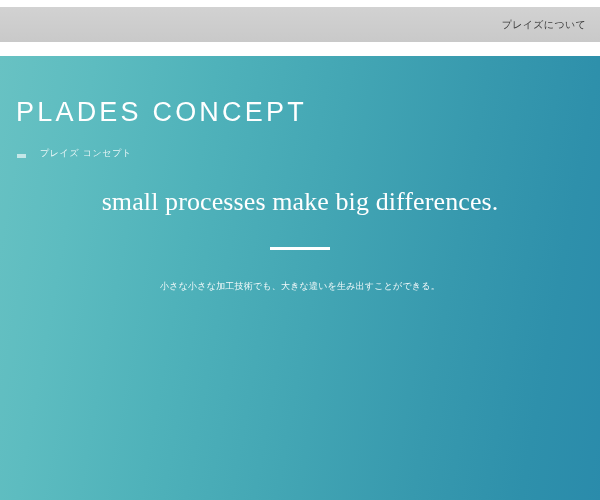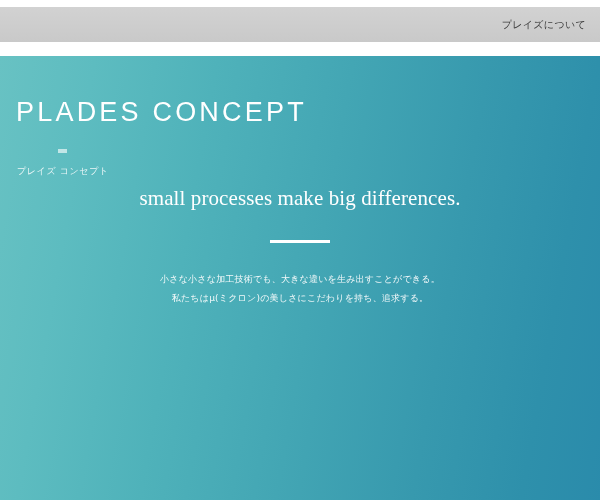--- a/index.html
+++ b/index.html
@@ -95,23 +95,22 @@
     font-family: "Liberation Sans", sans-serif;
     white-space: nowrap;
   }
 
   
   .breadcrumb {
     position: absolute;
     left: 17px;
     top: 93px;
     display: flex;
-    align-items: center;
+    align-items: flex-end;
     gap: 14px;
-    flex-direction: column;
   }
 
   .breadcrumb-marker {
     display: inline-block;
     width: 9px;
     height: 4px;
     background: rgba(255,255,255,0.62);
   }
 
   .breadcrumb-label {
@@ -128,21 +127,21 @@
     position: absolute;
     left: 0;
     top: 128px;
     width: 600px;
     text-align: center;
   }
 
   .tagline {
     margin: 0;
     font-family: "Liberation Serif", "DejaVu Serif", serif;
-    font-size: 21px;
+    font-size: 26px;
     font-weight: 400;
     color: #ffffff;
     line-height: 1.38;
     letter-spacing: 0.1px;
   }
   .tagline .line {
     display: block;
     white-space: nowrap;
   }
 
@@ -193,18 +192,17 @@
     <div class="hero-center">
 
       <p class="tagline">
         <span class="line">small processes make big differences.</span>
       </p>
 
       <hr class="divider">
 
       <p class="body-copy">
         <span class="line">小さな小さな加工技術でも、大きな違いを生み出すことができる。</span>
-        <span class="line">私たちはμ(ミクロン)の美しさにこだわりを持ち、追求する。</span>
       </p>
 
     </div>
   </div>
 </div>
 
 </body></html>

